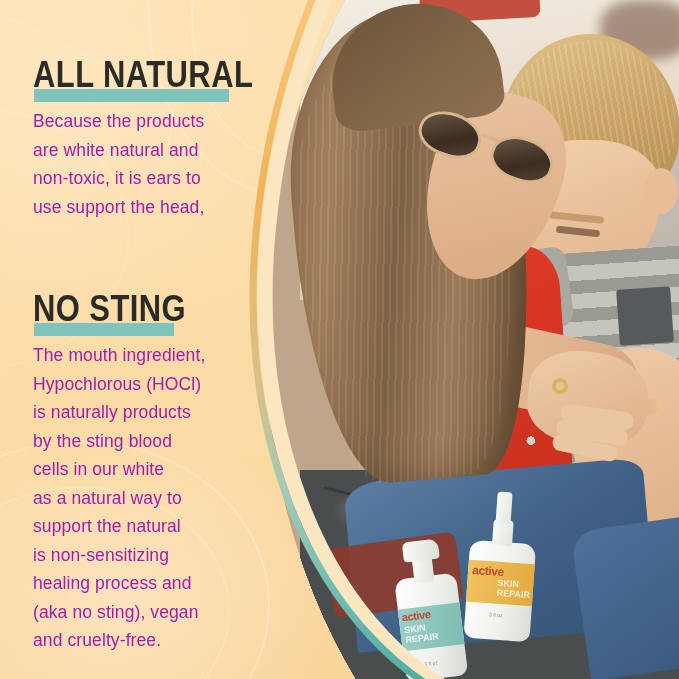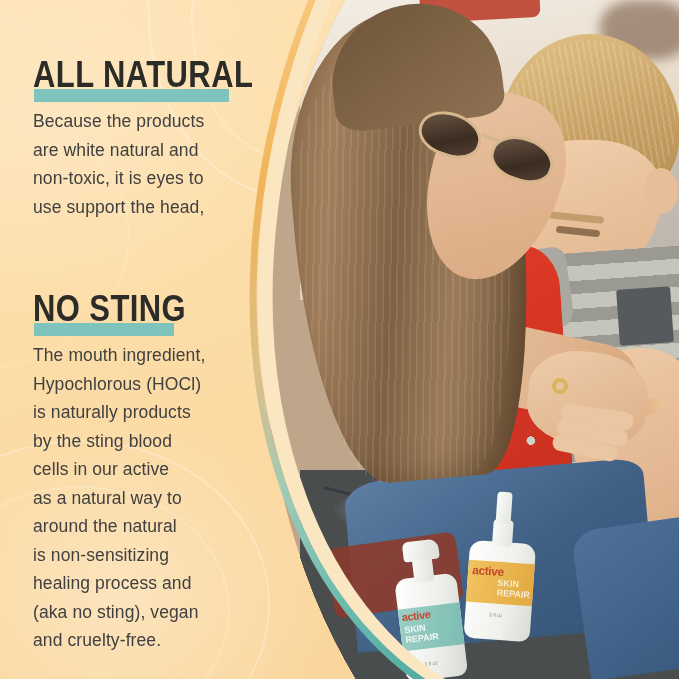--- a/index.html
+++ b/index.html
@@ -379,21 +379,21 @@
     z-index:1;
   }
   .b-natural .hl-bar { left:1px;  top:33px; width:195px; }
   .b-sting   .hl-bar { left:1px;  top:33px; width:140px; }
 
   .body-text {
     margin-top:13px;
     font-family:"Liberation Sans", sans-serif;
     font-size:17.5px;
     line-height:28.5px;
-    color:#404040;
+    color:#a21caf;
     letter-spacing:.1px;
     width:232px;
   }
   .body-text .ln { display:block; white-space:nowrap; }
 </style>
 </head>
 <body>
 
 <div class="canvas">
 
@@ -501,36 +501,36 @@
   </svg>
 
   <div class="content">
 
     <div class="block b-natural">
       <div class="hl-bar"></div>
       <div class="heading">ALL NATURAL</div>
       <div class="body-text">
         <span class="ln">Because the products</span>
         <span class="ln">are white natural and</span>
-        <span class="ln">non-toxic, it is eyes to</span>
+        <span class="ln">non-toxic, it is ears to</span>
         <span class="ln">use support the head,</span>
       </div>
     </div>
 
     <div class="block b-sting">
       <div class="hl-bar"></div>
       <div class="heading">NO STING</div>
       <div class="body-text">
         <span class="ln">The mouth ingredient,</span>
         <span class="ln">Hypochlorous (HOCl)</span>
         <span class="ln">is naturally products</span>
         <span class="ln">by the sting blood</span>
-        <span class="ln">cells in our active</span>
+        <span class="ln">cells in our white</span>
         <span class="ln">as a natural way to</span>
-        <span class="ln">around the natural</span>
+        <span class="ln">support the natural</span>
         <span class="ln">is non-sensitizing</span>
         <span class="ln">healing process and</span>
         <span class="ln">(aka no sting), vegan</span>
         <span class="ln">and cruelty-free.</span>
       </div>
     </div>
 
   </div>
 </div>
 

